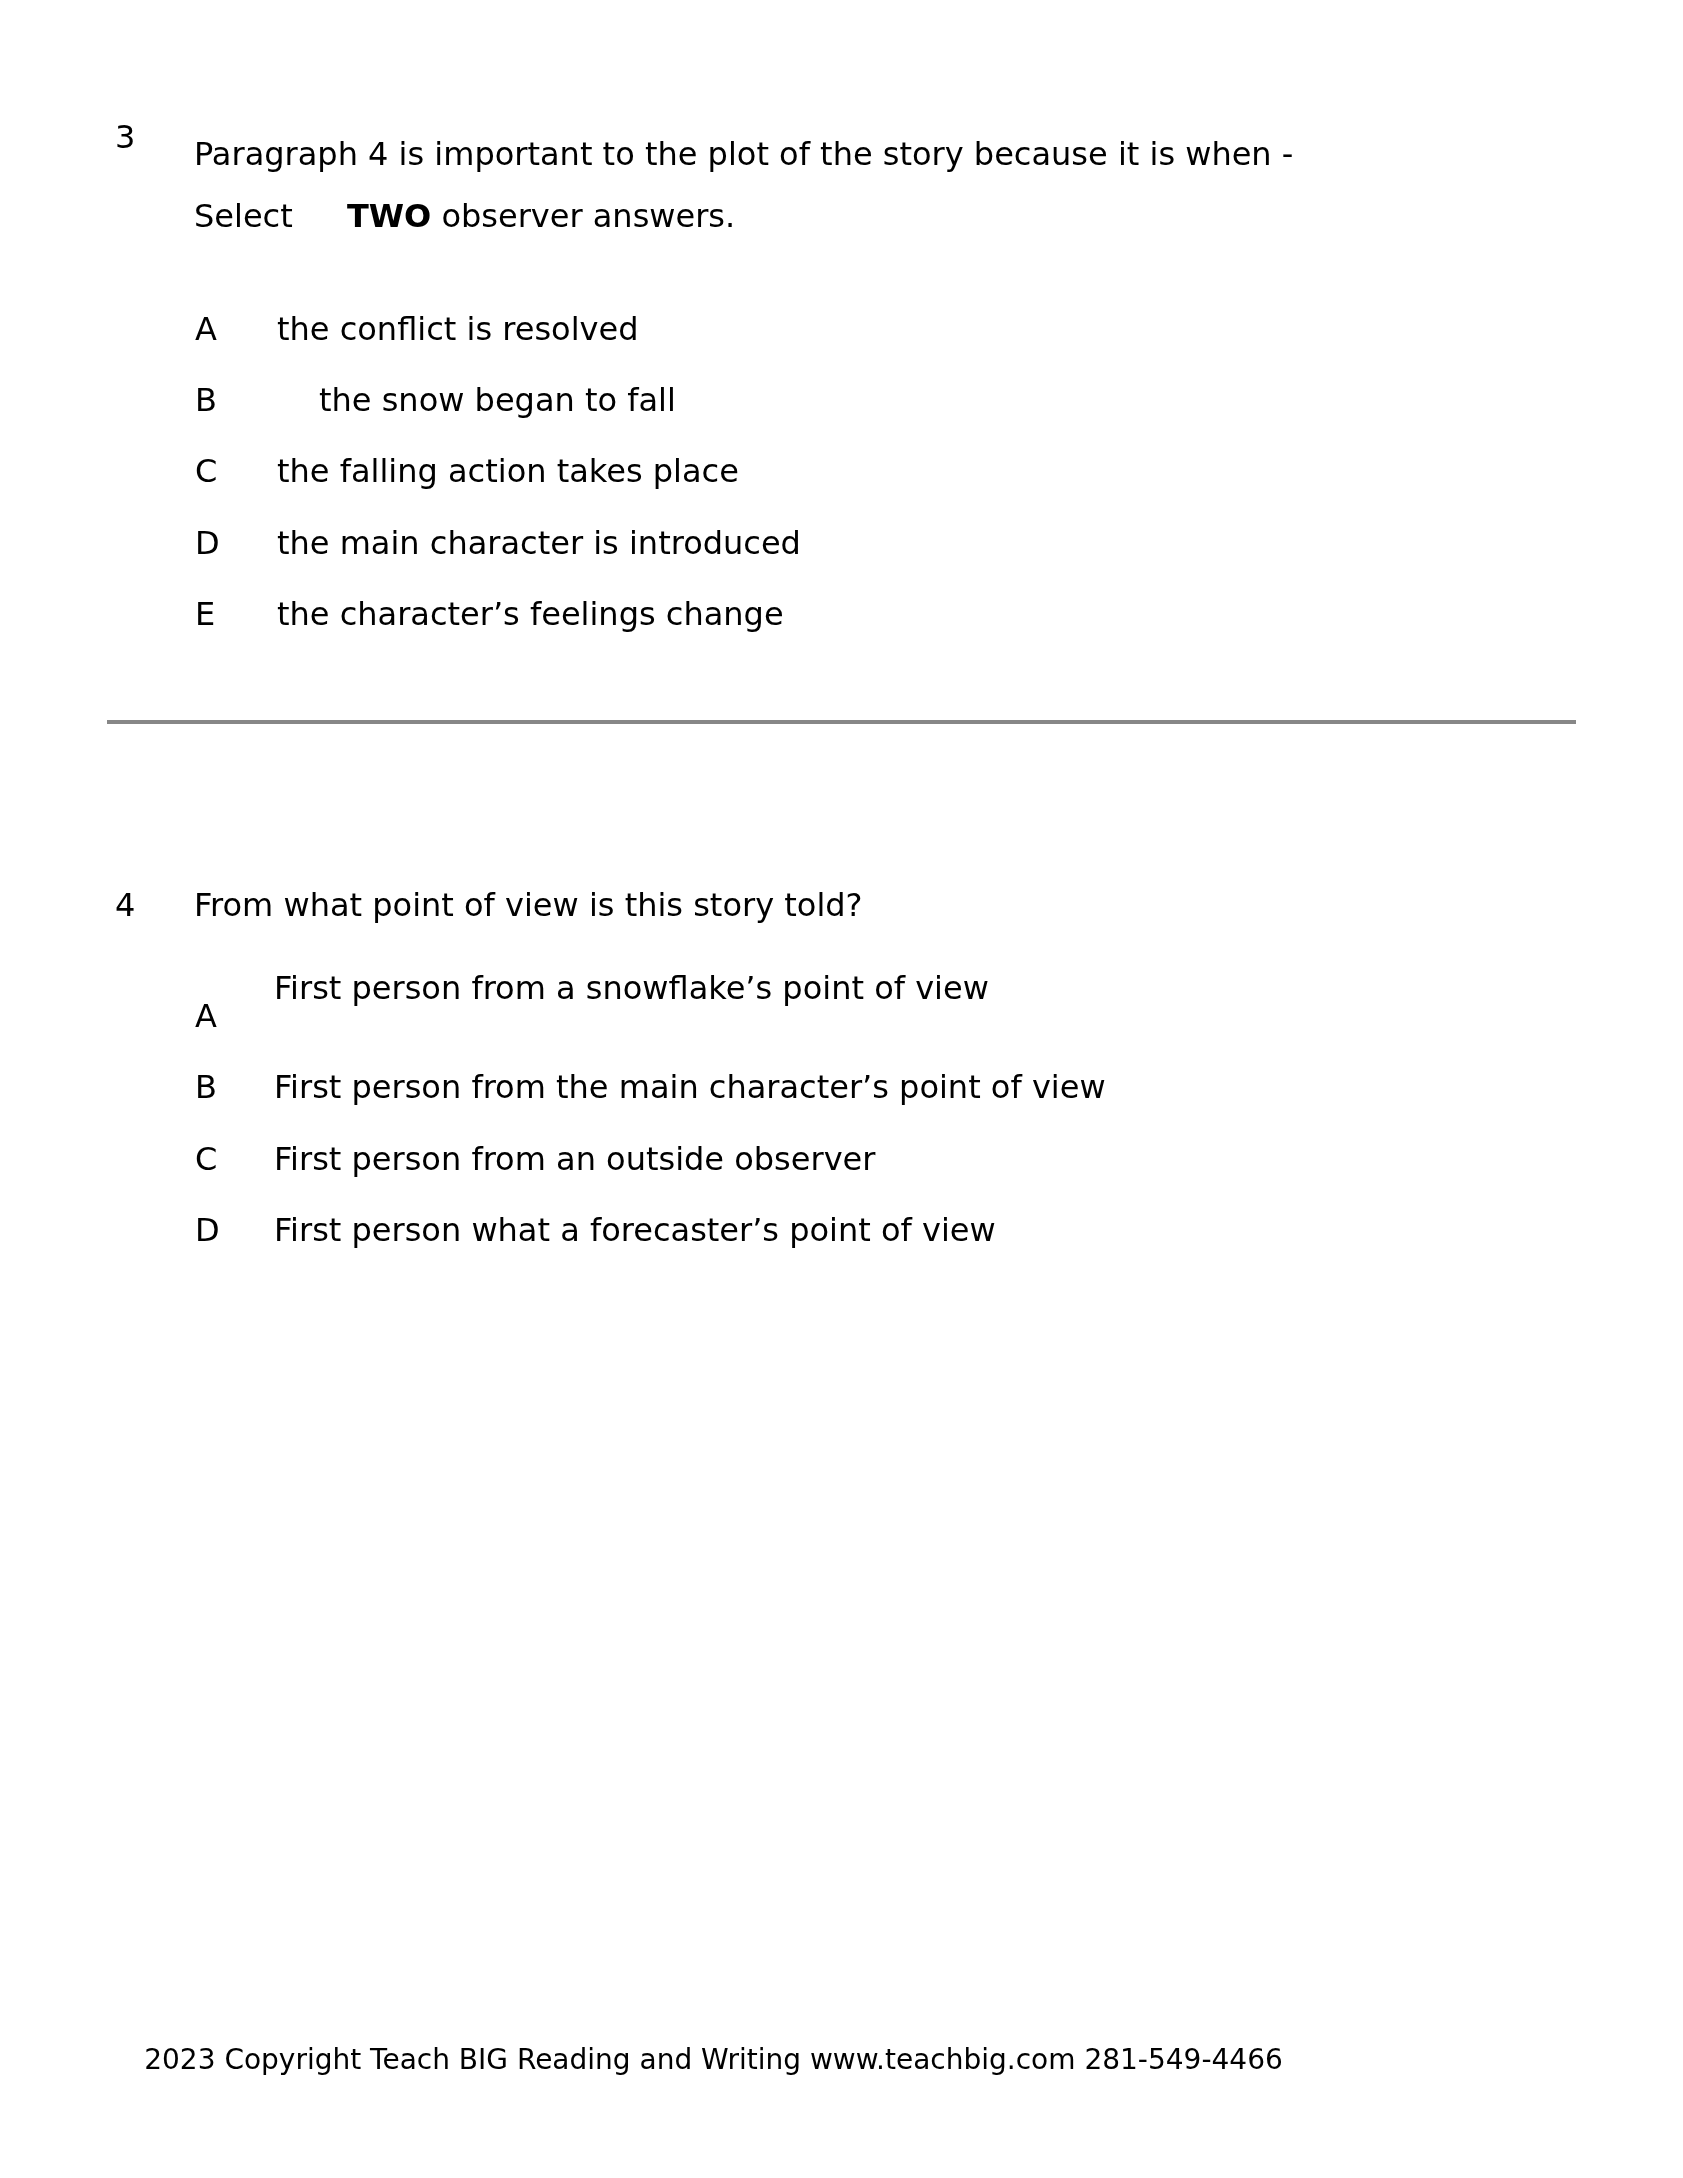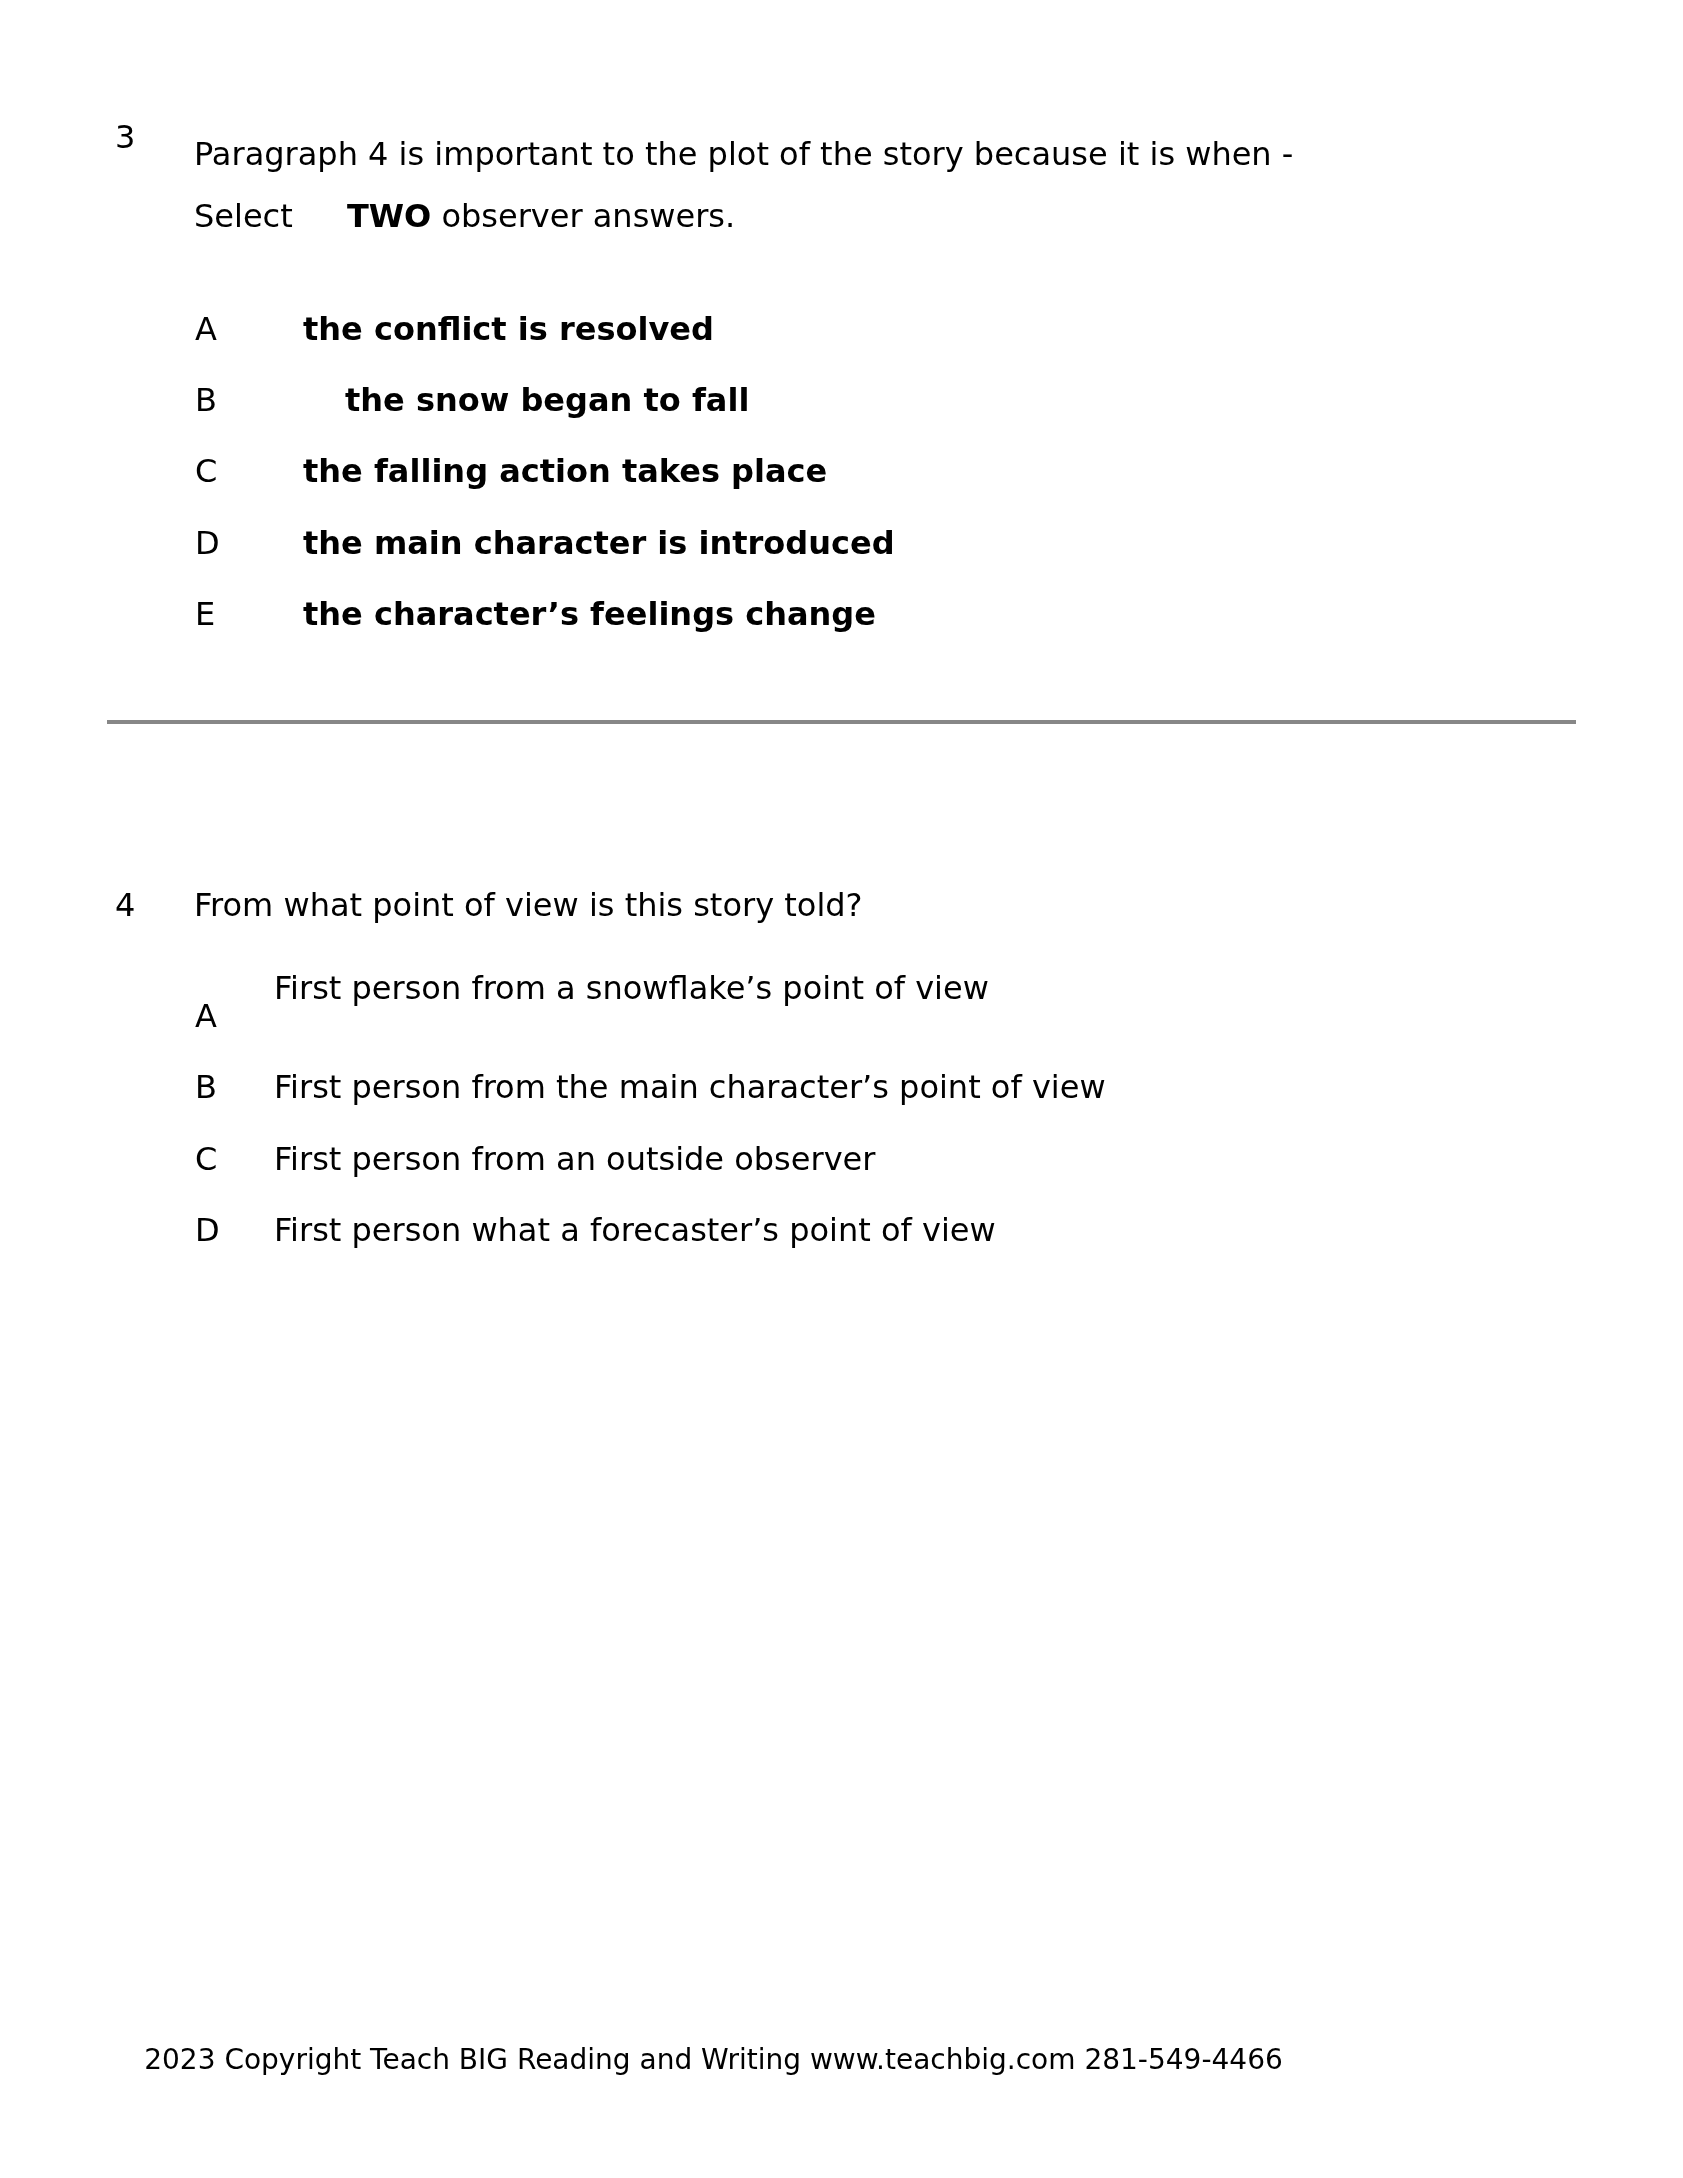--- a/index.html
+++ b/index.html
@@ -25,21 +25,21 @@
     .txt {
       position: absolute;
       white-space: nowrap;
       font-size: 32px;
       line-height: 40px;
       letter-spacing: 0px;
     }
     .qnum { left: 115px; }
     .qtext { left: 194px; }
     .opt-letter { left: 195px; }
-    .opt-text-q3 { left: 303px; font-weight: bold; }
+    .opt-text-q3 { left: 277px; }
     .opt-text-q4 { left: 274px; }
     .bold { font-weight: bold; margin-left: 44px; }
     .divider {
       position: absolute;
       left: 107px;
       top: 720px;
       width: 1469px;
       height: 4px;
       background: #878787;
     }

